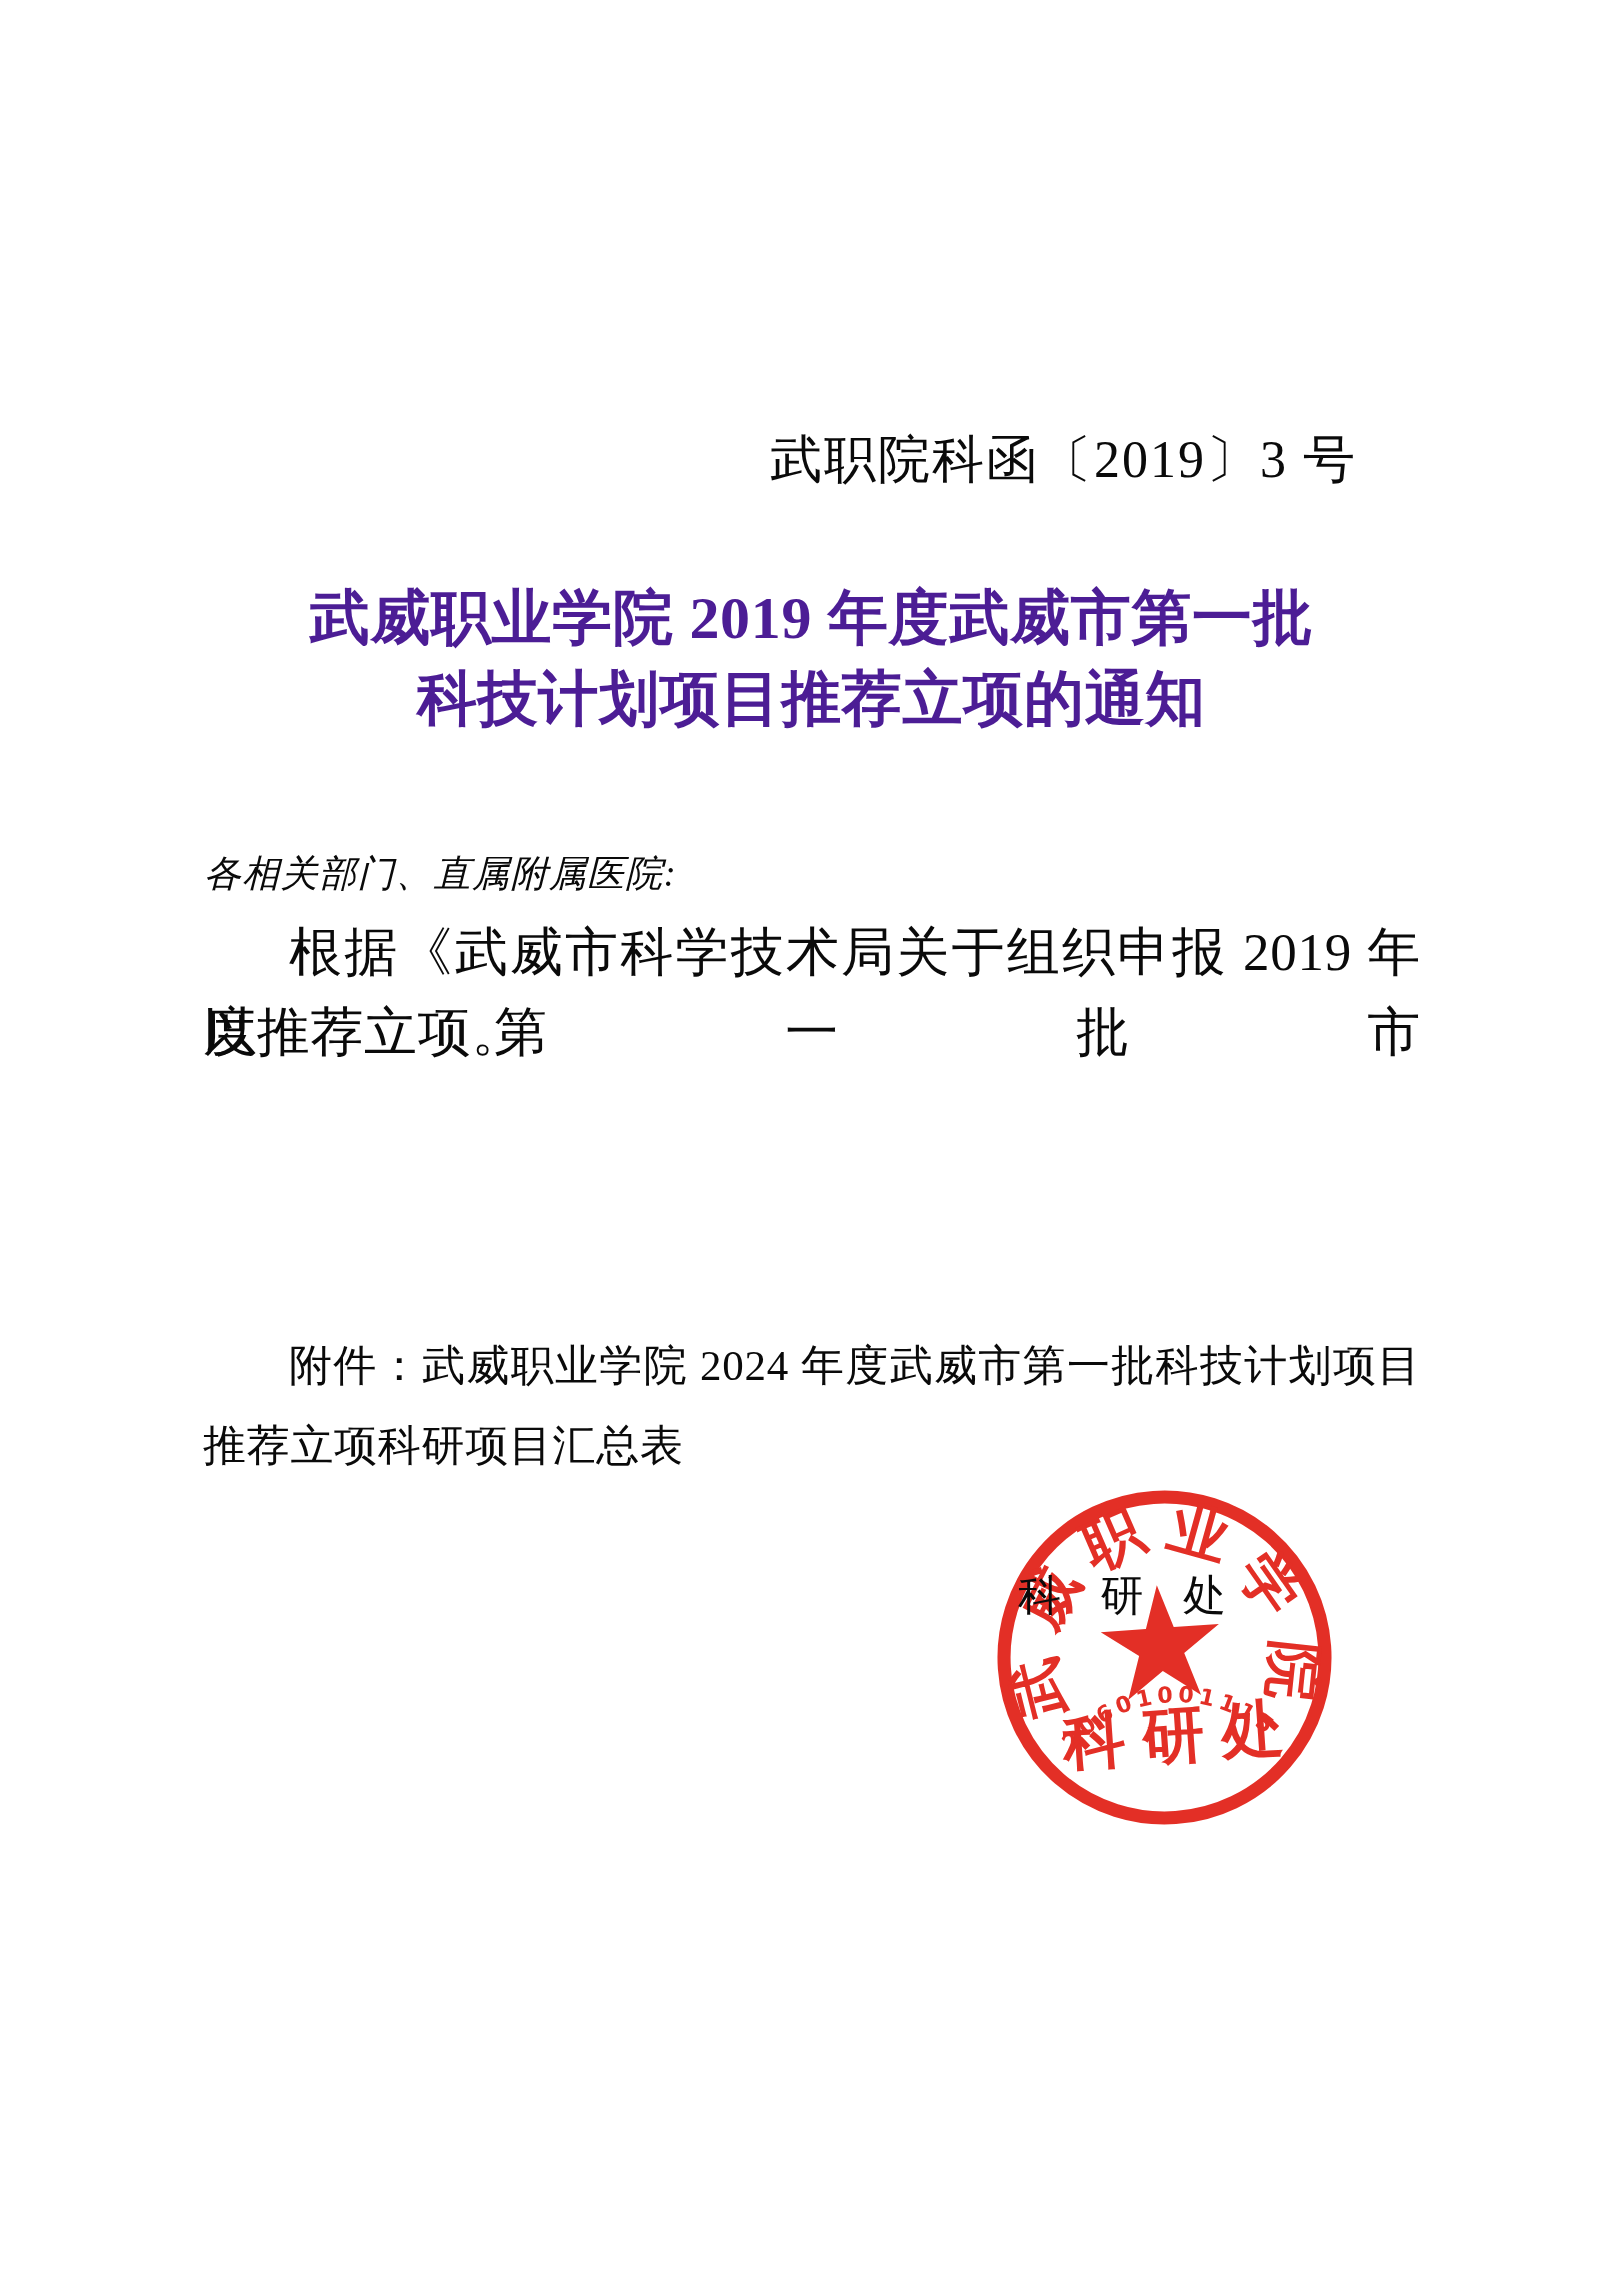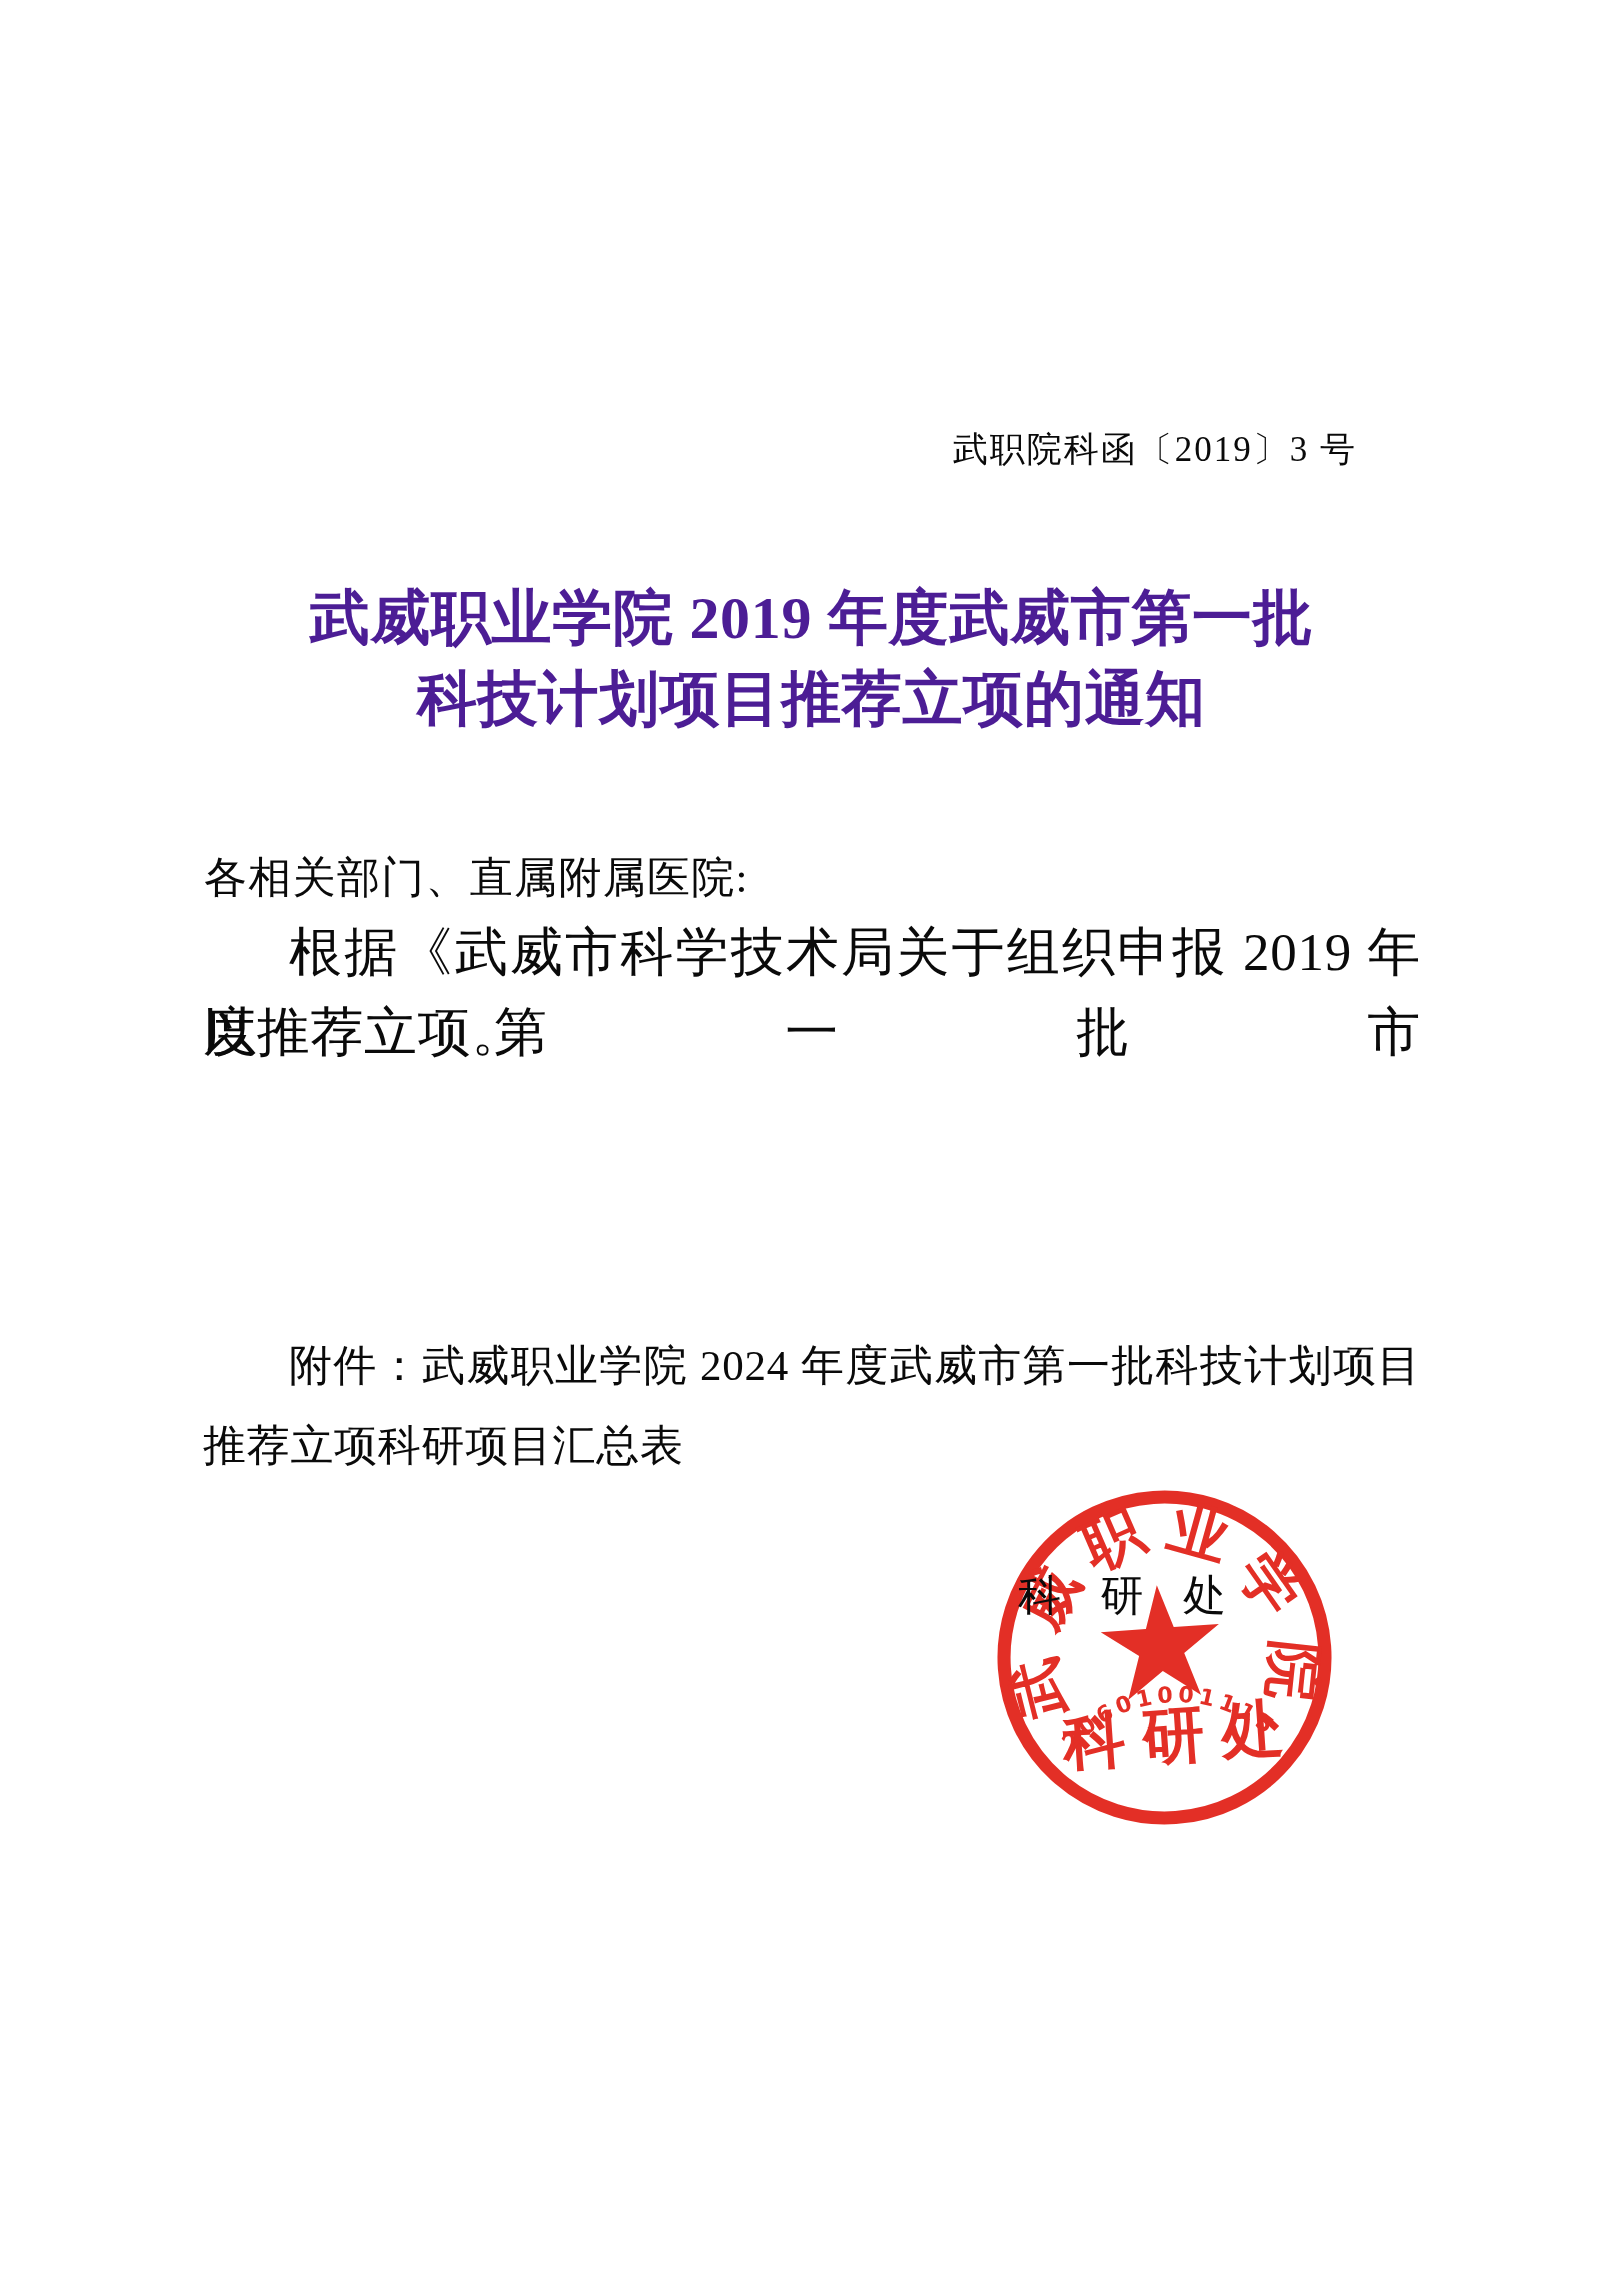--- a/index.html
+++ b/index.html
@@ -6,32 +6,33 @@
   .page{
     position:relative;
     width:1623px;height:2295px;
     background:#ffffff;
     overflow:hidden;
     font-family:"Liberation Serif","DejaVu Serif",serif;
     color:#0a0a0a;
   }
   .doc-number{
     position:absolute;top:431px;right:266px;
-    font-size:35px;line-height:1.1;letter-spacing:2px;
+    font-size:52px;line-height:1.1;letter-spacing:2px;
     white-space:nowrap;
   }
   .title-block{
     position:absolute;top:578px;left:0;width:1623px;
     text-align:center;font-weight:bold;color:#4c1d95;
     font-size:60px;line-height:81px;letter-spacing:0.7px;
   }
   .salutation{
     position:absolute;top:853px;left:204px;
-    font-size:43px;line-height:1.15;letter-spacing:1.3px;
+    font-size:37px;line-height:1.15;letter-spacing:1.3px;
     white-space:nowrap;
+    font-style:italic;
   }
   .body-block{
     position:absolute;top:912px;left:203px;width:1218px;
     font-size:53px;
   }
   .attachment-block{
     position:absolute;top:1326px;left:203px;width:1218px;
     font-size:43px;
   }
   .doc-line{

